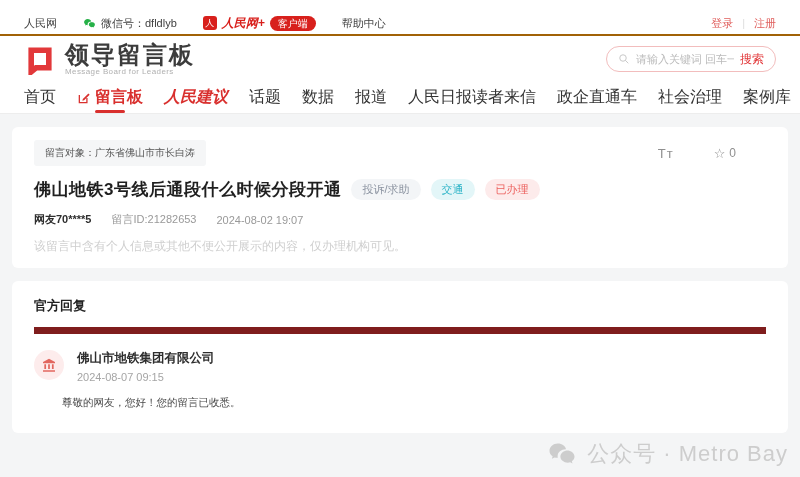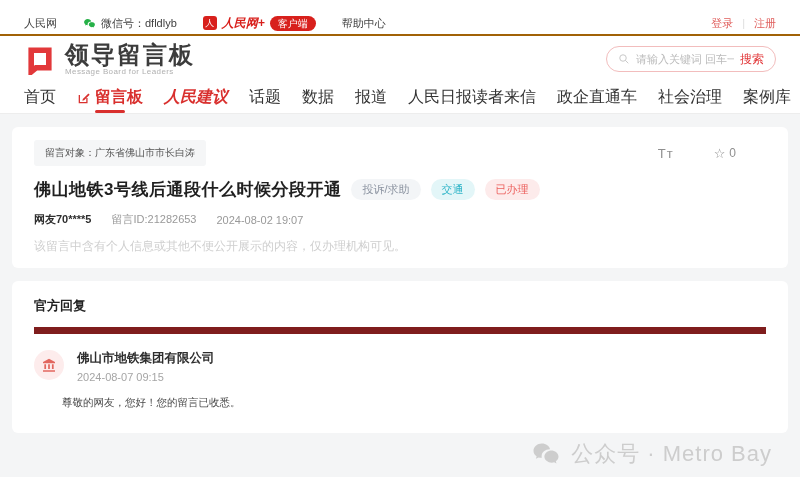--- a/index.html
+++ b/index.html
@@ -100,21 +100,21 @@
     width: 30px; height: 30px; border-radius: 50%; background: #fdecec; flex: 0 0 30px;
     display: flex; align-items: center; justify-content: center;
   }
   .org-name { font-size: 12.5px; font-weight: bold; color: #2e2e2e; }
   .reply-date { font-size: 11px; color: #a5a5a5; margin-top: 4px; }
   .reply-body { margin-left: 28px; margin-top: 10px; font-size: 10.5px; color: #4a4a4a; }
   .reply-body p { margin: 0 0 8px; line-height: 1.8; white-space: nowrap; overflow: hidden; }
 
   
   .watermark {
-    position: absolute; right: 28px; bottom: 8px; display: flex; align-items: center;
+    position: absolute; right: 12px; bottom: 8px; display: flex; align-items: center;
     gap: 10px; color: #cdcdcd; font-size: 22px; letter-spacing: 1px; pointer-events: none;
   }
 </style>
 </head>
 <body>
 
 <div class="topbar">
   <a class="tb-item">
       <span>人民网</span>
     </a>

